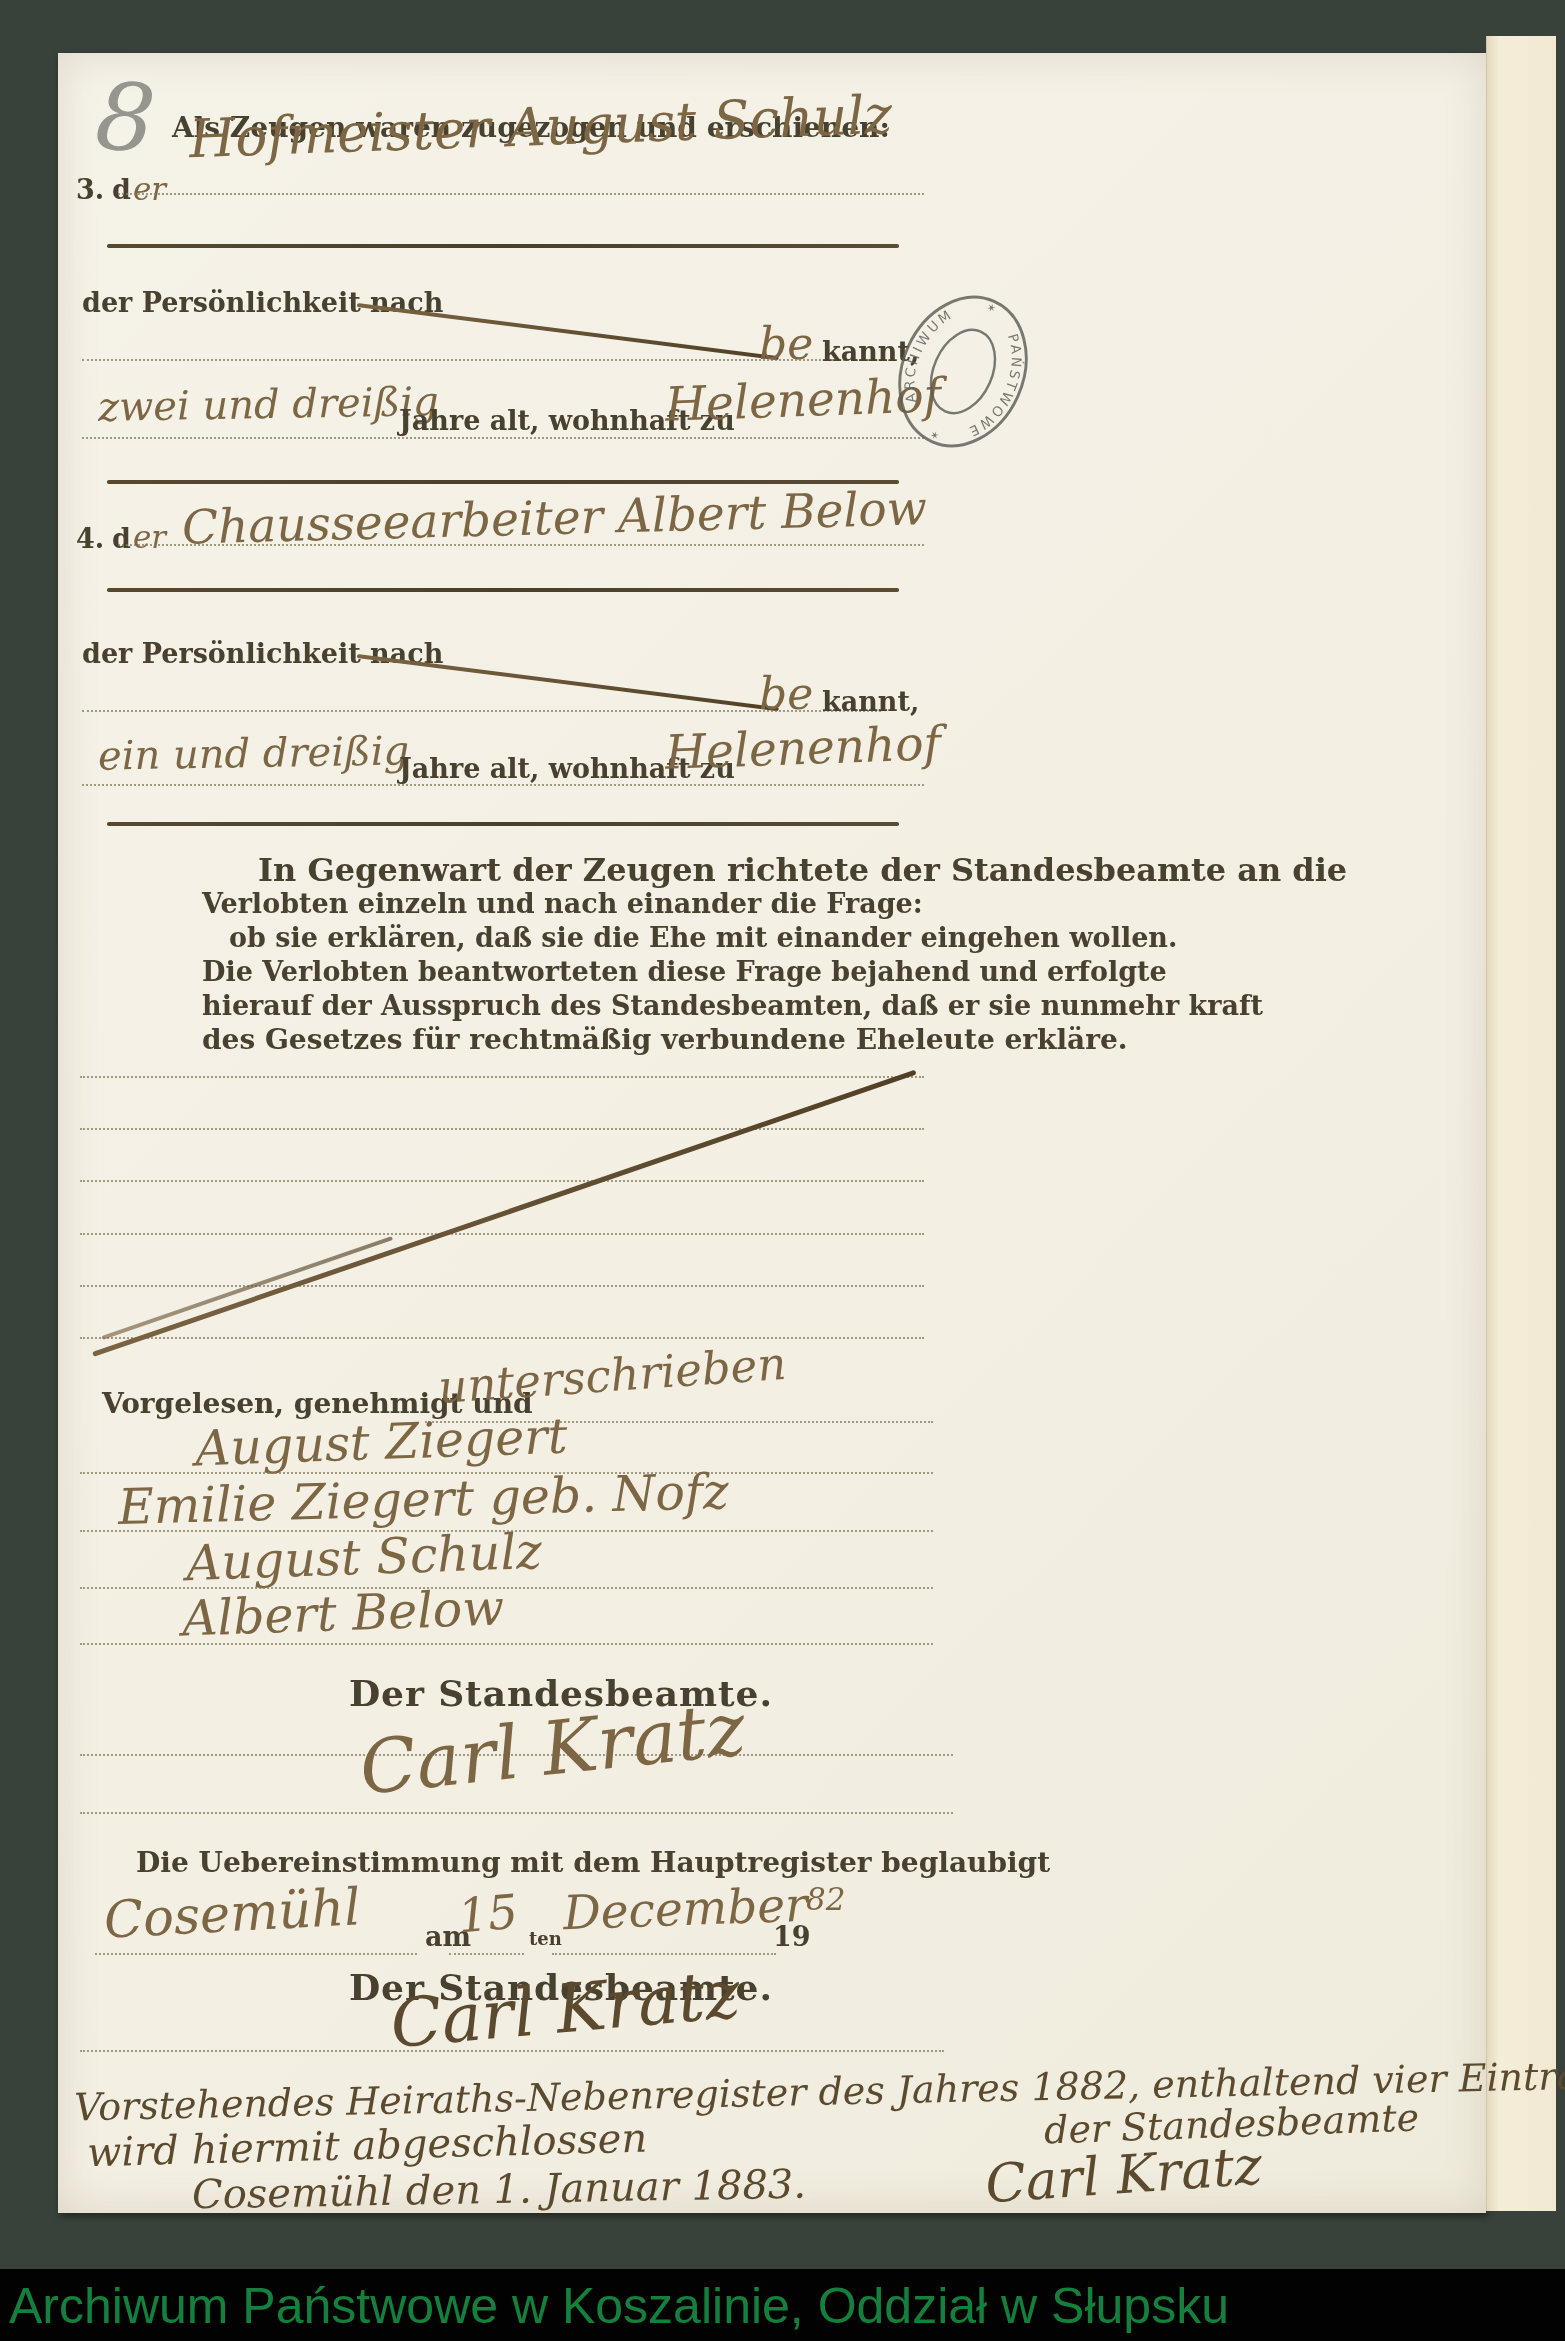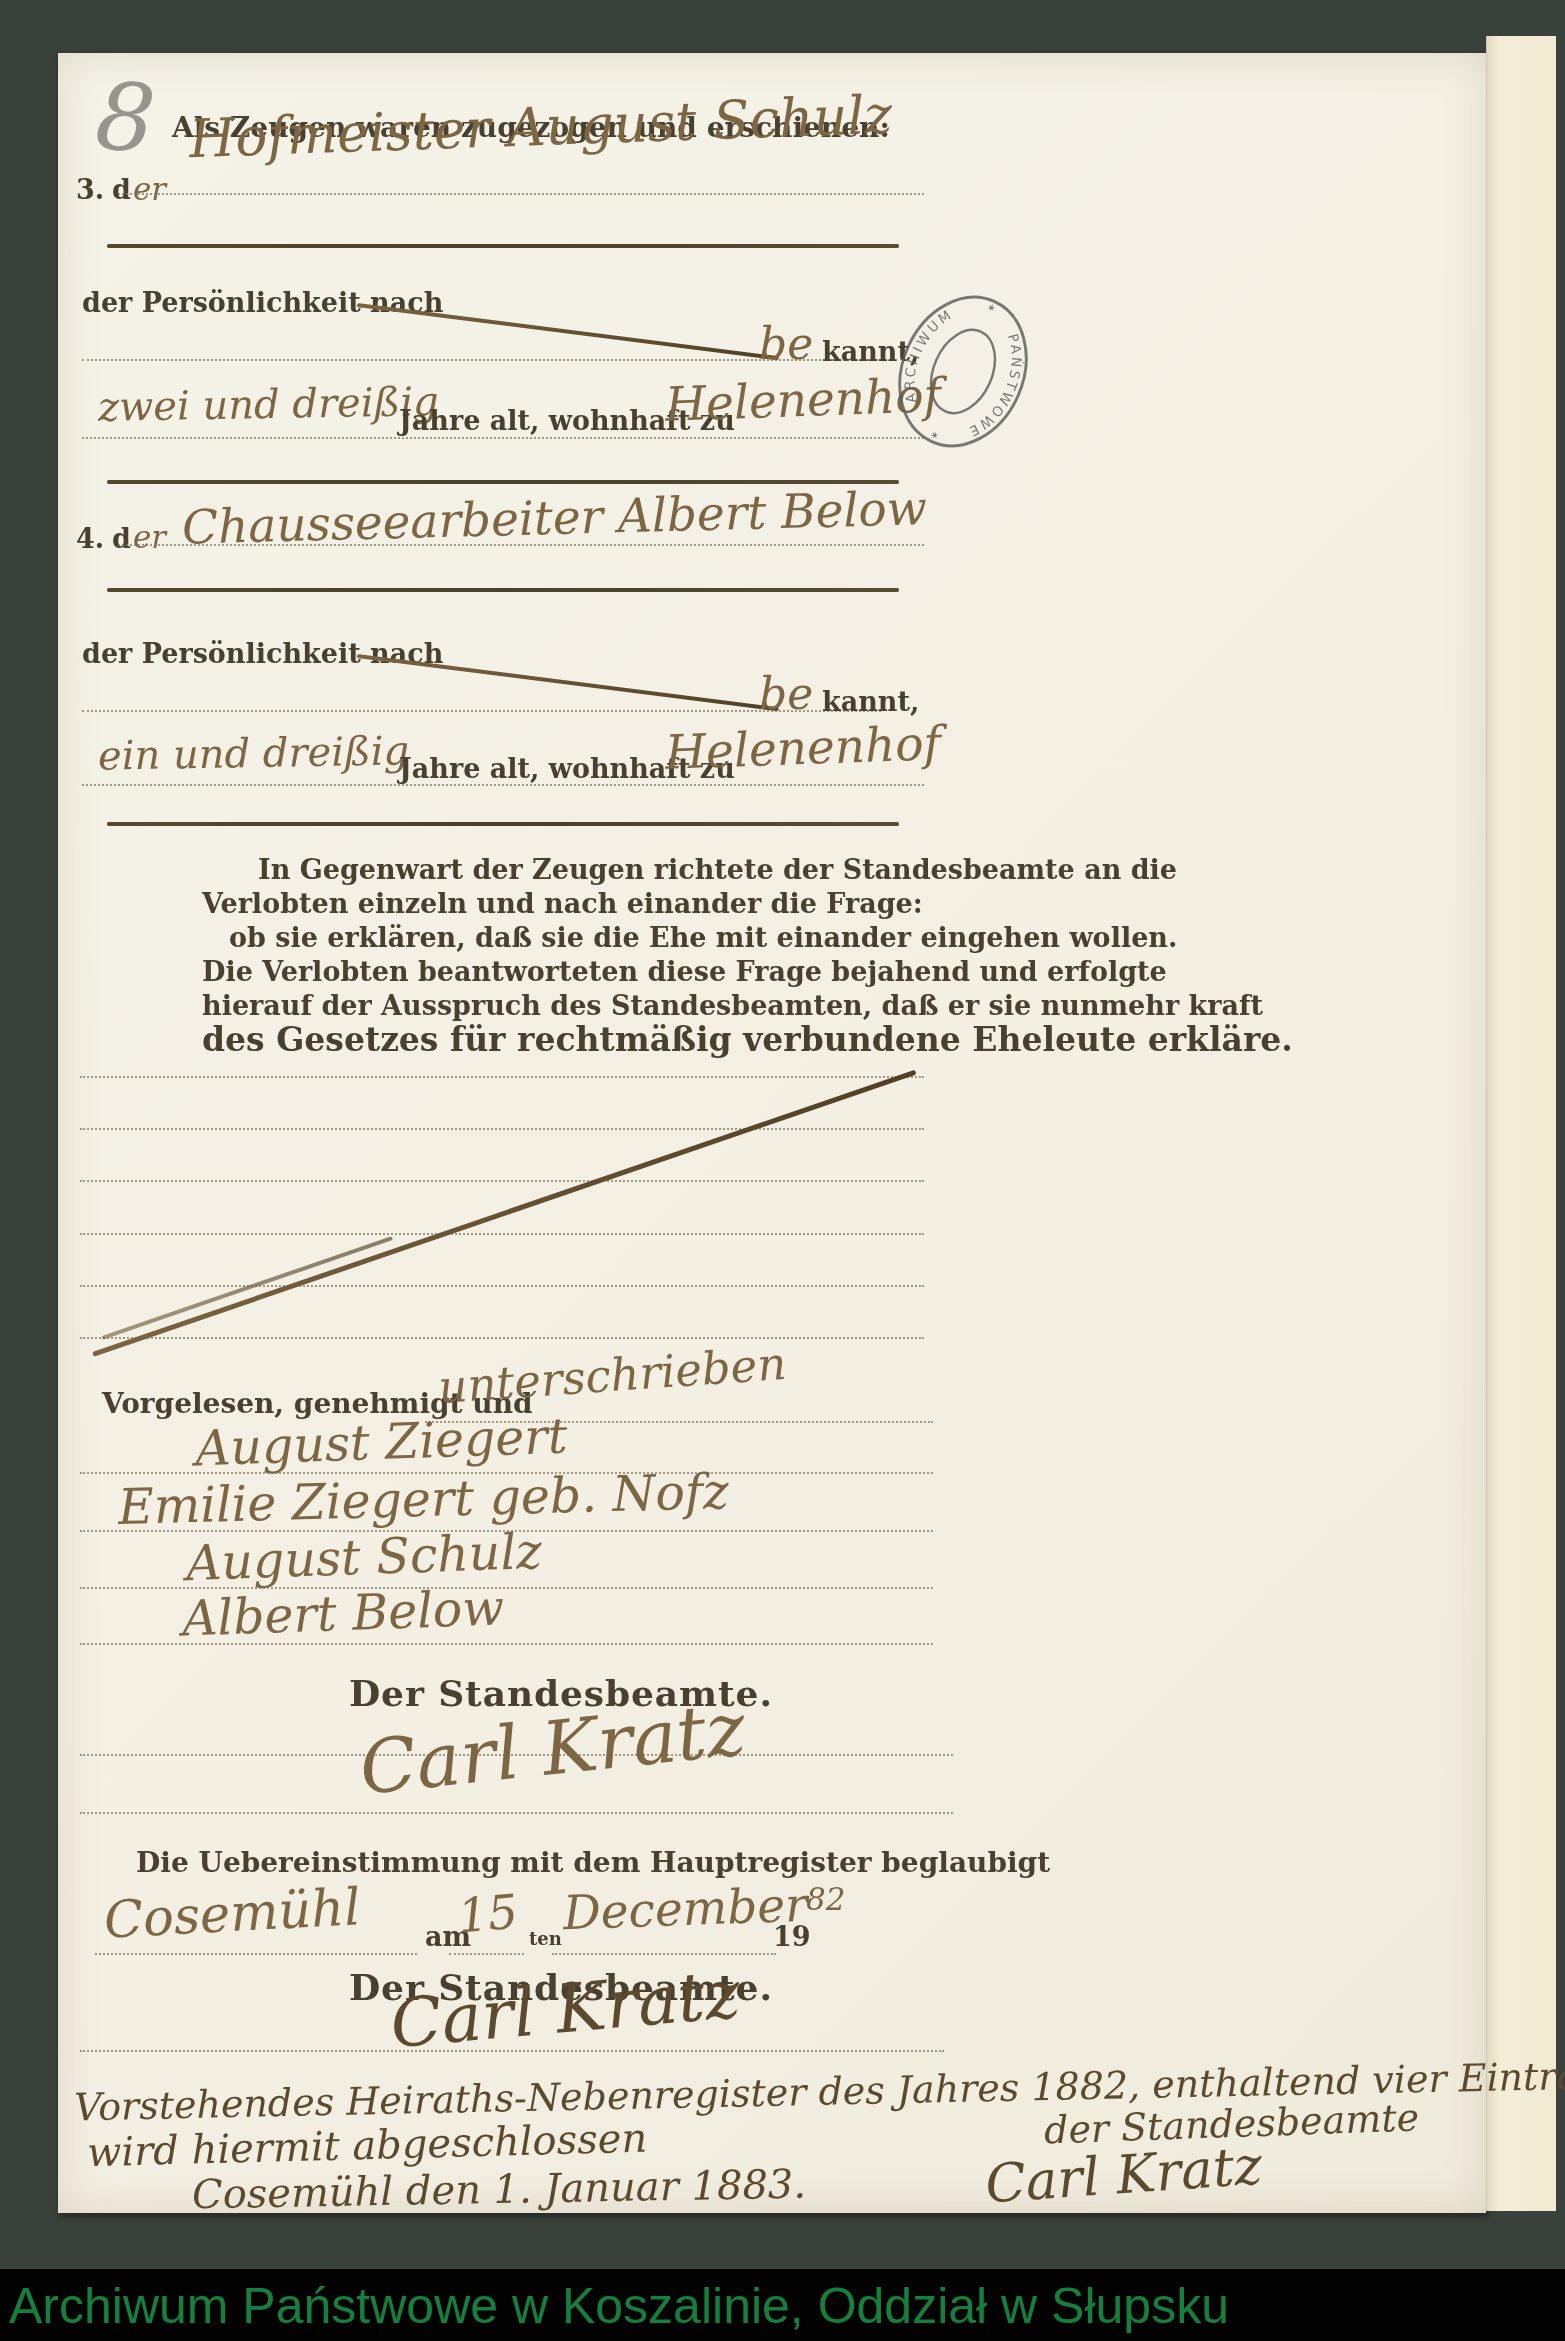--- a/index.html
+++ b/index.html
@@ -71,26 +71,26 @@
   <div class="abs printed" style="left:822px;top:686px;font-size:27px;">kannt,</div>
 
   <div class="abs hw" style="left:98px;top:730px;font-size:40px;transform:rotate(-1deg);">ein und dreißig</div>
   <div class="abs printed" style="left:399px;top:753px;font-size:27px;">Jahre alt, wohnhaft zu</div>
   <div class="abs hw" style="left:665px;top:720px;font-size:47px;transform:rotate(-2deg);">Helenenhof</div>
   <div class="abs dotted" style="left:82px;top:784px;width:842px;"></div>
 
   <div class="abs rule" style="left:107px;top:822px;width:792px;"></div>
 
   <div class="abs" style="left:202px;top:853px;">
-    <div class="printed" style="font-size:27px;line-height:34px;padding-left:56px;">In Gegenwart der Zeugen richtete der Standesbeamte an die</div>
+    <div class="printed" style="font-size:32px;line-height:34px;padding-left:56px;">In Gegenwart der Zeugen richtete der Standesbeamte an die</div>
     <div class="printed" style="font-size:27px;line-height:34px;">Verlobten einzeln und nach einander die Frage:</div>
     <div class="printed" style="font-size:27px;line-height:34px;padding-left:27px;">ob sie erklären, daß sie die Ehe mit einander eingehen wollen.</div>
     <div class="printed" style="font-size:27px;line-height:34px;">Die Verlobten beantworteten diese Frage bejahend und erfolgte</div>
     <div class="printed" style="font-size:27px;line-height:34px;">hierauf der Ausspruch des Standesbeamten, daß er sie nunmehr kraft</div>
-    <div class="printed" style="font-size:33px;line-height:34px;">des Gesetzes für rechtmäßig verbundene Eheleute erkläre.</div>
+    <div class="printed" style="font-size:28px;line-height:34px;">des Gesetzes für rechtmäßig verbundene Eheleute erkläre.</div>
   </div>
 
   <div class="abs dotted" style="left:80px;top:1076px;width:844px;"></div>
   <div class="abs dotted" style="left:80px;top:1128px;width:844px;"></div>
   <div class="abs dotted" style="left:80px;top:1180px;width:844px;"></div>
   <div class="abs dotted" style="left:80px;top:1233px;width:844px;"></div>
   <div class="abs dotted" style="left:80px;top:1285px;width:844px;"></div>
   <div class="abs dotted" style="left:80px;top:1337px;width:844px;"></div>
   <div class="abs stroke" style="left:93px;top:1352px;width:870px;height:5.4px;transform:rotate(-18.95deg);"></div>
   <div class="abs stroke" style="left:102px;top:1336px;width:307px;height:3.6px;transform:rotate(-19deg);opacity:.65;"></div>

